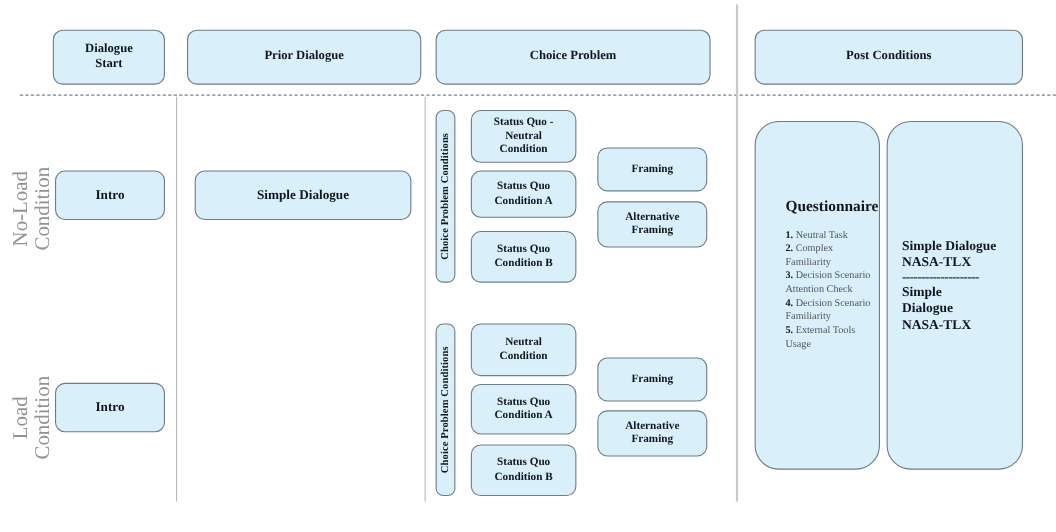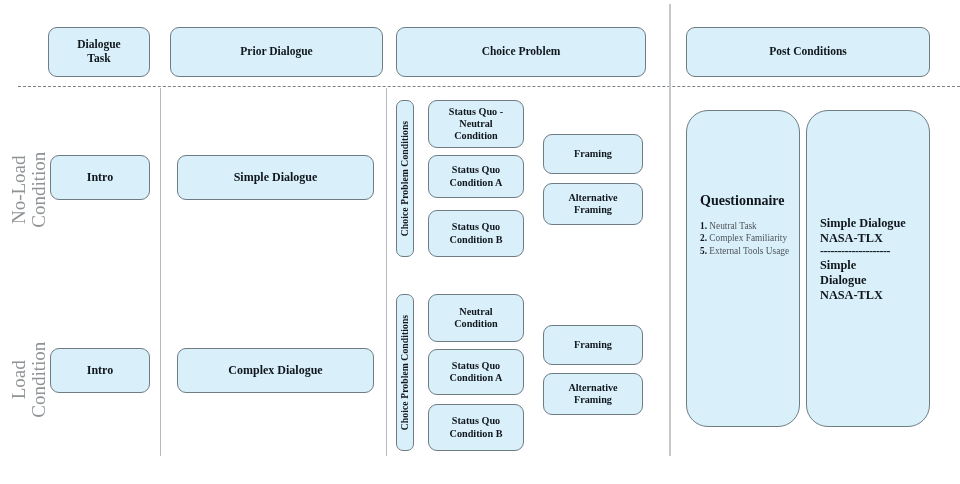--- a/index.html
+++ b/index.html
@@ -152,21 +152,21 @@
   }
 </style>
 </head>
 <body>
 
 <div id="canvas">
 
   <div class="node header" style="left:48px; top:27px; width:102px; height:50px;">
     <span style="display:block;">
       <span>Dialogue</span><br>
-      <span>Task</span>
+      <span>Start</span>
     </span>
   </div>
 
   <div class="node header" style="left:170px; top:27px; width:213px; height:50px;">
     <span>Prior Dialogue</span>
   </div>
 
   <div class="node header" style="left:396px; top:27px; width:250px; height:50px;">
     <span>Choice Problem</span>
   </div>
@@ -237,23 +237,20 @@
     <span class="rtext">
       <span>Load</span><br>
       <span>Condition</span>
     </span>
   </div>
 
   <div class="node row-box" style="left:50px; top:348px; width:100px; height:45px;">
     <span>Intro</span>
   </div>
 
-  <div class="node row-box" style="left:177px; top:348px; width:197px; height:45px;">
-    <span>Complex Dialogue</span>
-  </div>
 
   <div class="vlabel-box" style="left:396px; top:294px; width:18px; height:157px;">
     <span class="vtext">Choice Problem Conditions</span>
   </div>
 
   <div class="node small" style="left:428px; top:294px; width:96px; height:48px;">
     <span style="display:block;">
       <span>Neutral</span><br>
       <span>Condition</span>
     </span>
@@ -278,30 +275,38 @@
   </div>
 
   <div class="node small" style="left:543px; top:373px; width:100px; height:42px;">
     <span style="display:block;">
       <span>Alternative</span><br>
       <span>Framing</span>
     </span>
   </div>
 
   <div class="panel" style="left:686px; top:110px; width:114px; height:317px;">
-    <div class="panel-inner" style="top:82px;">
+    <div class="panel-inner" style="top:70px;margin-left:14px;">
       <div class="panel-title">Questionnaire</div>
       <ul class="q-list" style="margin-top:11px;">
         <li>
           <span class="num">1.</span>
           <span>Neutral Task</span>
         </li>
         <li>
           <span class="num">2.</span>
           <span>Complex Familiarity</span>
+        </li>
+        <li>
+          <span class="num">3.</span>
+          <span>Decision Scenario Attention Check</span>
+        </li>
+        <li>
+          <span class="num">4.</span>
+          <span>Decision Scenario Familiarity</span>
         </li>
         <li>
           <span class="num">5.</span>
           <span>External Tools Usage</span>
         </li>
       </ul>
     </div>
   </div>
 
   <div class="panel" style="left:806px; top:110px; width:124px; height:317px;">

